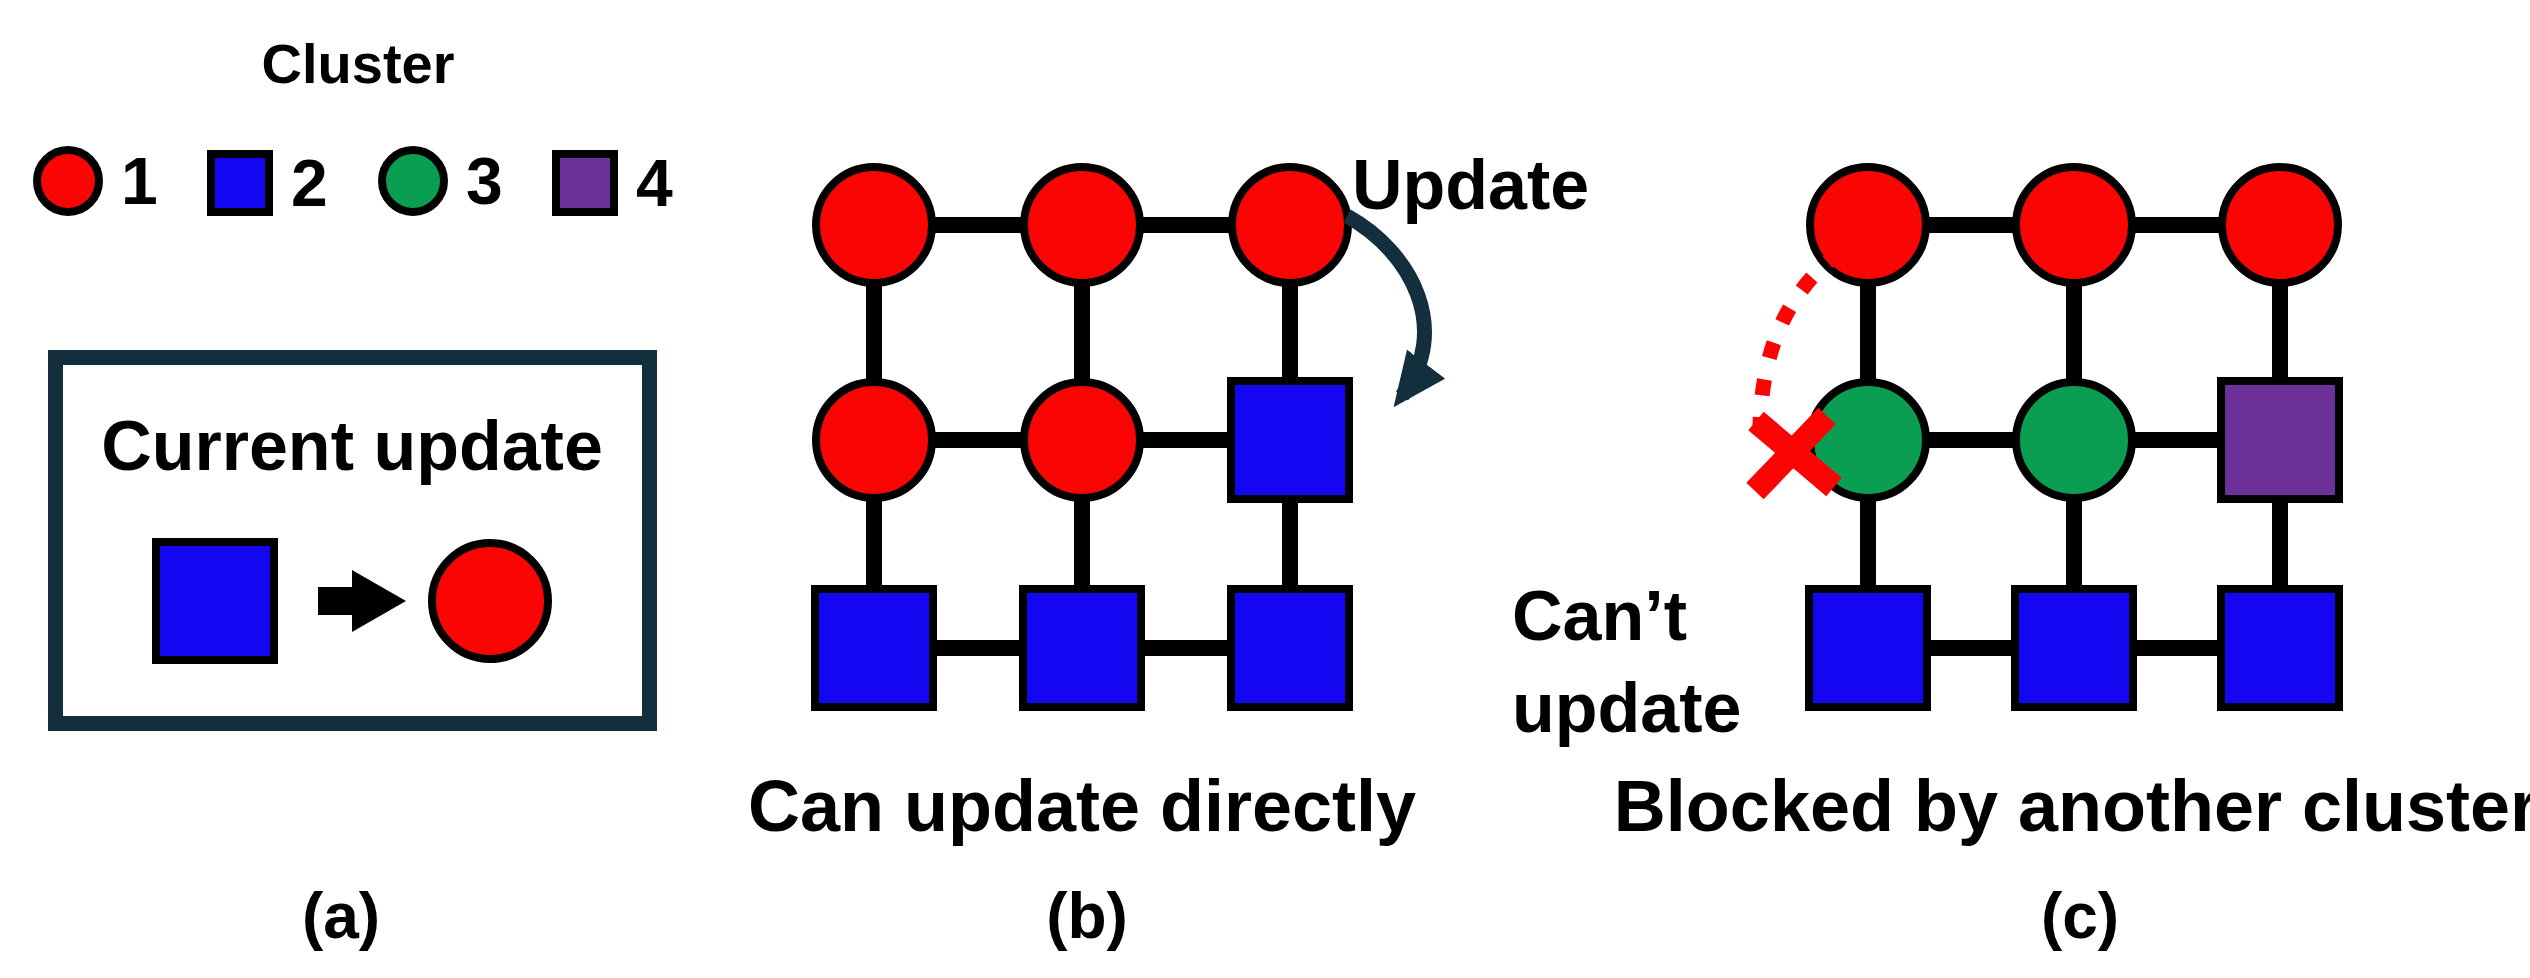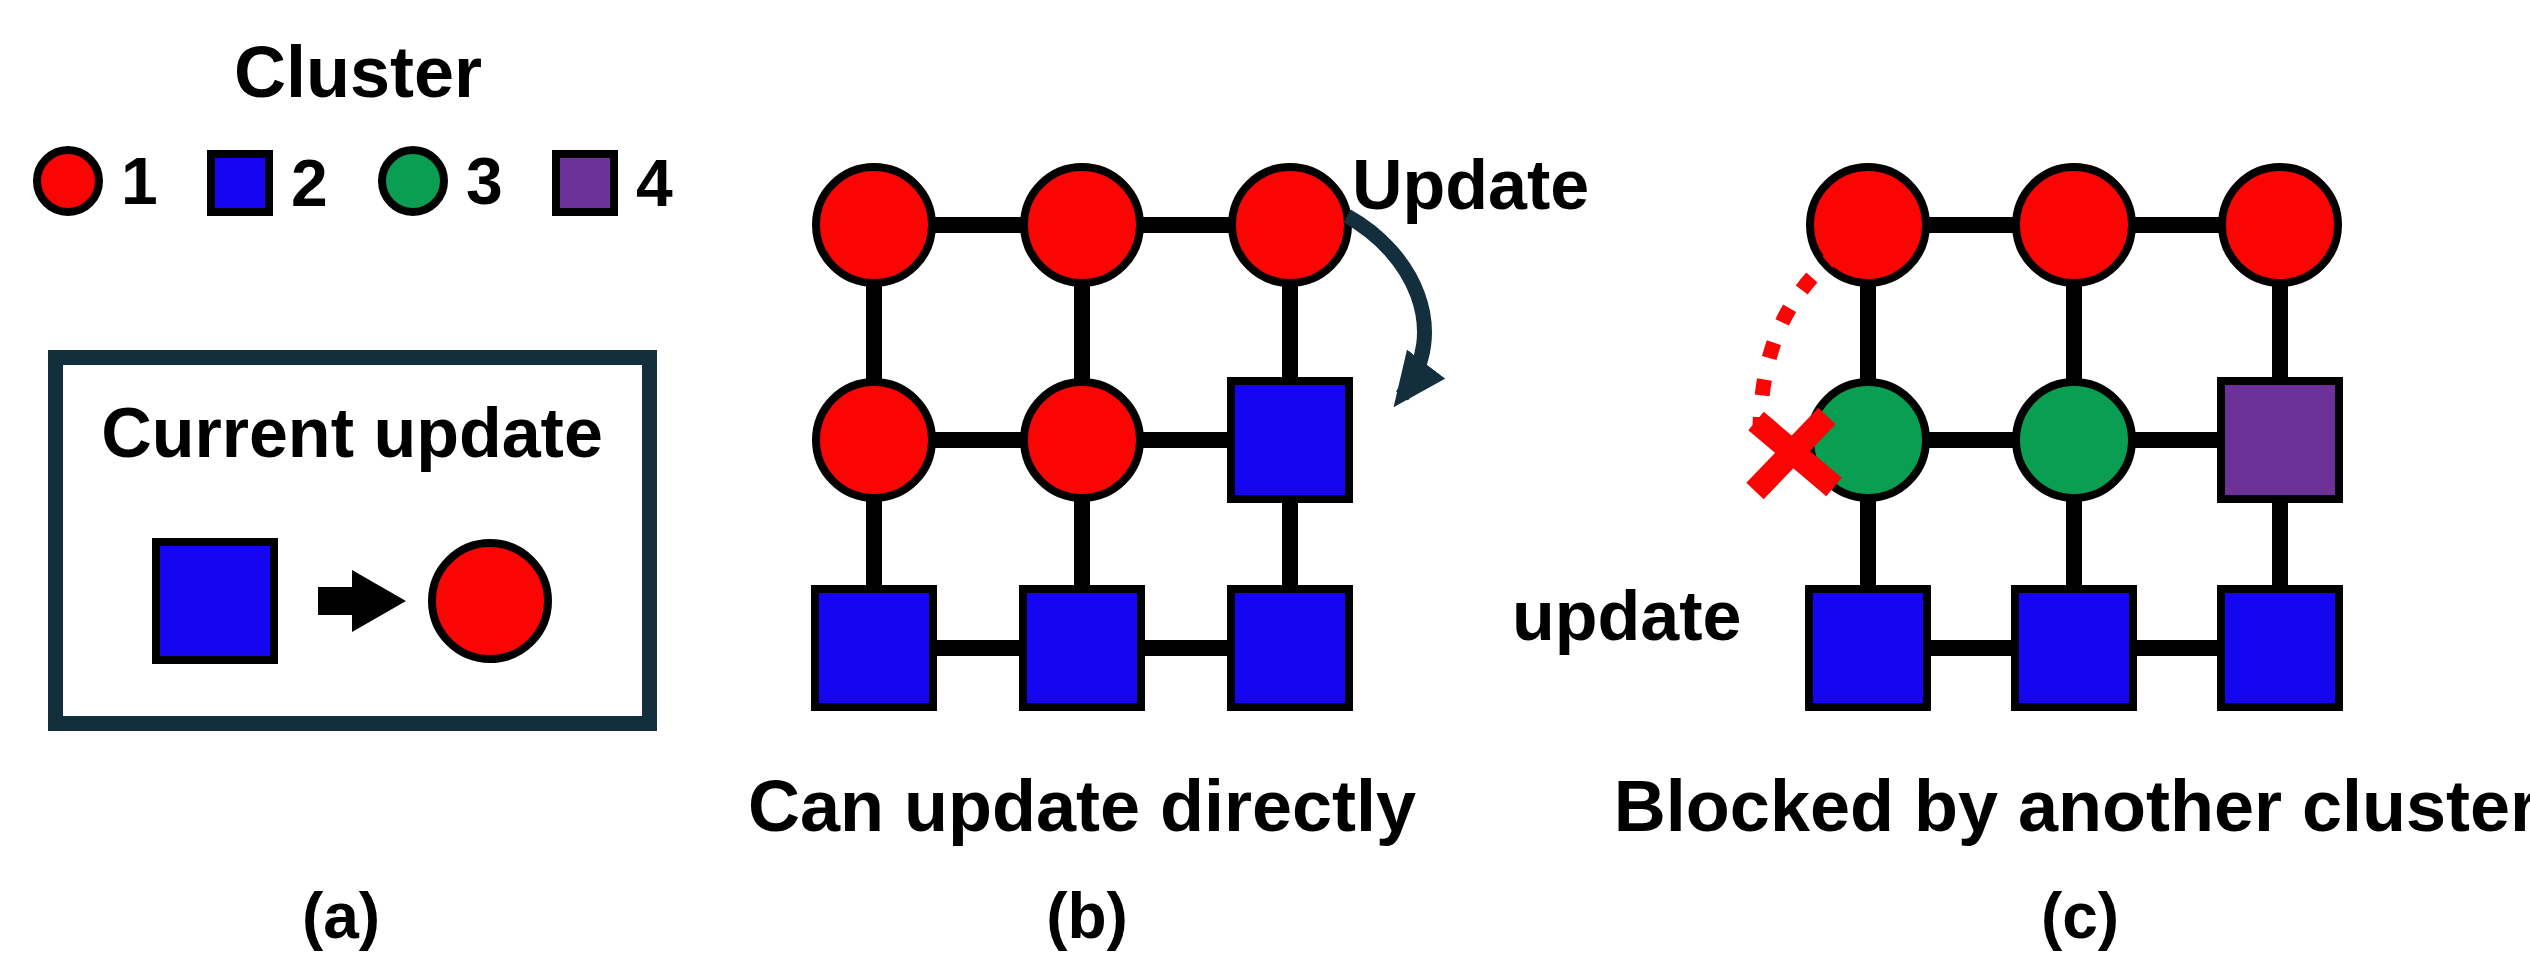--- a/index.html
+++ b/index.html
@@ -3,21 +3,21 @@
 <meta charset="utf-8">
 <style>
   html,body{margin:0;padding:0;background:#ffffff;}
   #page{
     position:relative;width:2530px;height:978px;background:#ffffff;overflow:hidden;
     font-family:"Liberation Sans","DejaVu Sans",sans-serif;font-weight:700;color:#000;
   }
   .abs{position:absolute;}
   .ctr{transform:translateX(-50%);white-space:nowrap;}
   
-  .legend-title{font-size:72px;line-height:1;}
+  .legend-title{font-size:56px;line-height:1;}
   .legend-num{font-size:66px;line-height:1;}
   .box-title{font-size:70px;line-height:1;}
   .annot{font-size:70px;line-height:1;white-space:nowrap;}
   .annot-red{color:#fa0404;}
   .cant{font-size:70px;line-height:92px;white-space:nowrap;}
   .caption{font-size:72px;line-height:1;}
   .plabel{font-size:64px;line-height:1;}
   
   .legend-item{position:absolute;display:flex;align-items:center;gap:18px;height:70px;}
   .marker{display:inline-block;box-sizing:border-box;border:8px solid #000;}
@@ -51,21 +51,21 @@
   <div class="legend-item" style="left:378px;top:146px;">
     <span class="marker marker-circle" style="background: rgb(10, 158, 82); border-color: rgb(0, 0, 0);"></span>
     <span class="legend-num">3</span>
   </div>
   <div class="legend-item" style="left:552px;top:148px;">
     <span class="marker marker-square" style="background: rgb(108, 49, 152); border-color: rgb(0, 0, 0);"></span>
     <span class="legend-num">4</span>
   </div>
 
   <div class="cu-box"></div>
-  <div class="abs ctr box-title" style="left:352px;top:398px;">Current update</div>
+  <div class="abs ctr box-title" style="left:352px;top:411px;">Current update</div>
   <div class="node abs node-square" style="left: 215px; top: 601px; background: rgb(20, 6, 240); border-color: rgb(0, 0, 0);"></div>
   <div class="node abs node-circle" style="left: 490px; top: 601px; background: rgb(250, 4, 4); border-color: rgb(0, 0, 0);"></div>
 
   <div class="abs ctr plabel" style="left:341px;top:884px;">(a)</div>
 
   <div id="graphs" class="abs" style="left:0;top:0;width:2530px;height:978px;">
       <div class="edge" style="left: 874px; top: 217px; width: 208px; height: 16px; background: rgb(0, 0, 0);"></div>
       <div class="edge" style="left: 866px; top: 225px; width: 16px; height: 215px; background: rgb(0, 0, 0);"></div>
       <div class="edge" style="left: 1082px; top: 217px; width: 208px; height: 16px; background: rgb(0, 0, 0);"></div>
       <div class="edge" style="left: 1074px; top: 225px; width: 16px; height: 215px; background: rgb(0, 0, 0);"></div>
@@ -120,18 +120,19 @@
     <path d="M1756 421 L1834 487 M1827 416 L1755 491" fill="none" stroke-width="24" stroke="#fa0404"></path>
     <path d="M318 601 L358 601" fill="none" stroke-width="28" stroke="#000000"></path>
     <path d="M352 570 L406 601 L352 632 Z" fill="#000000"></path>
   </svg>
 
   <div class="abs annot" style="left:1352px;top:150px;">Update</div>
   <div class="abs ctr caption" style="left:1082px;top:770px;text-align:center;">Can update directly</div>
   <div class="abs ctr plabel" style="left:1087px;top:884px;">(b)</div>
 
   <div class="abs cant" style="left:1512px;top:570px;">
+    <div>Can’t</div>
     <div>update</div>
   </div>
   <div class="abs ctr caption" style="left:2076px;top:770px;">Blocked by another cluster</div>
   <div class="abs ctr plabel" style="left:2080px;top:884px;">(c)</div>
 
 </div>
 
 </body></html>

